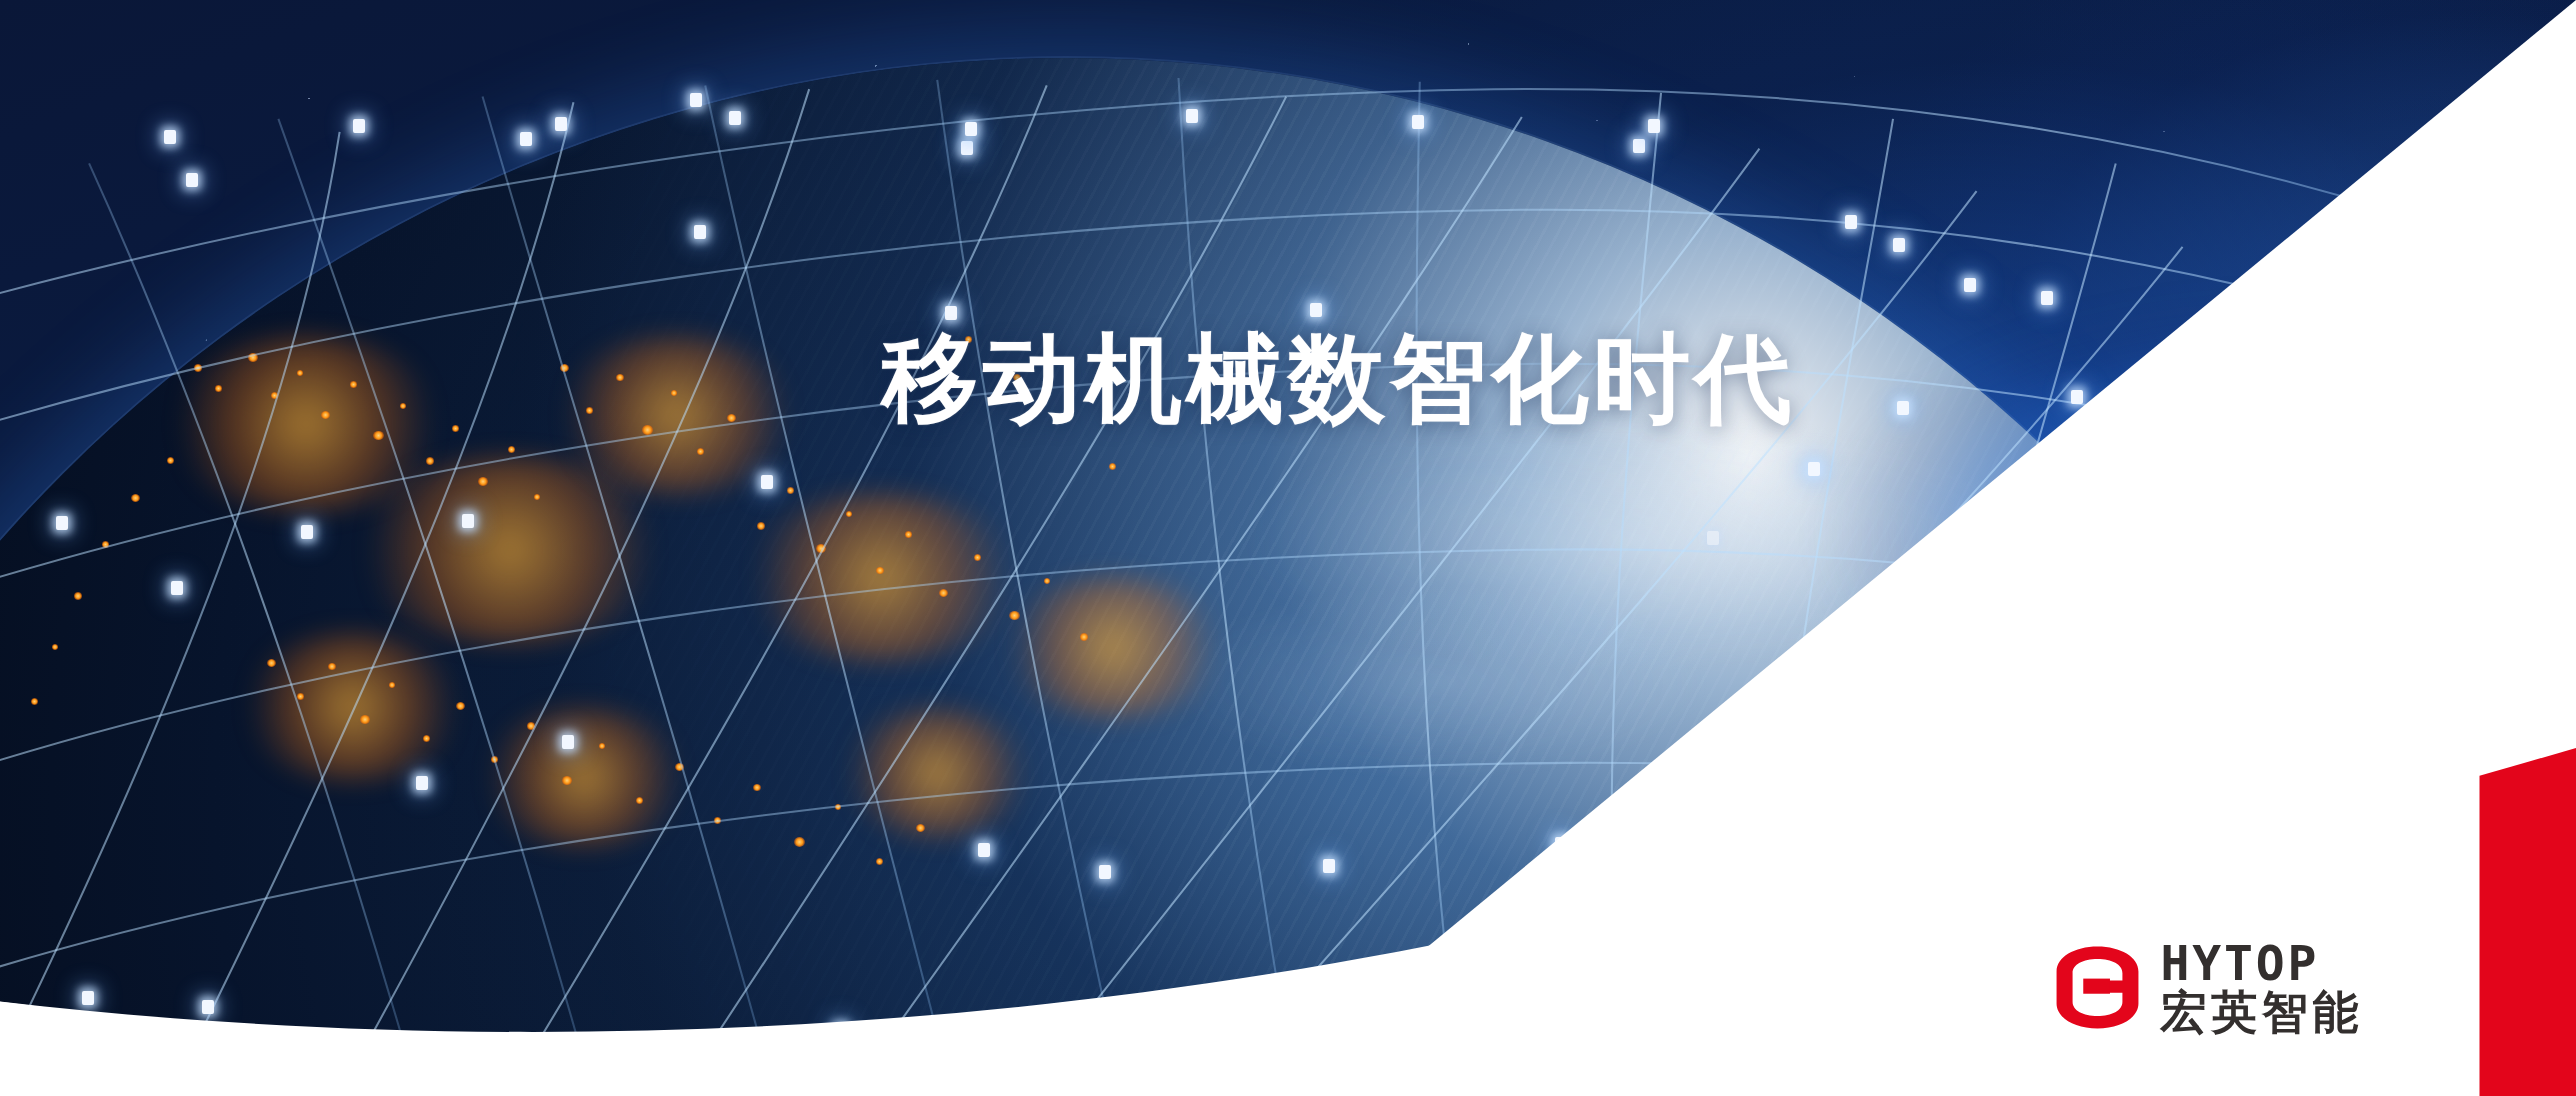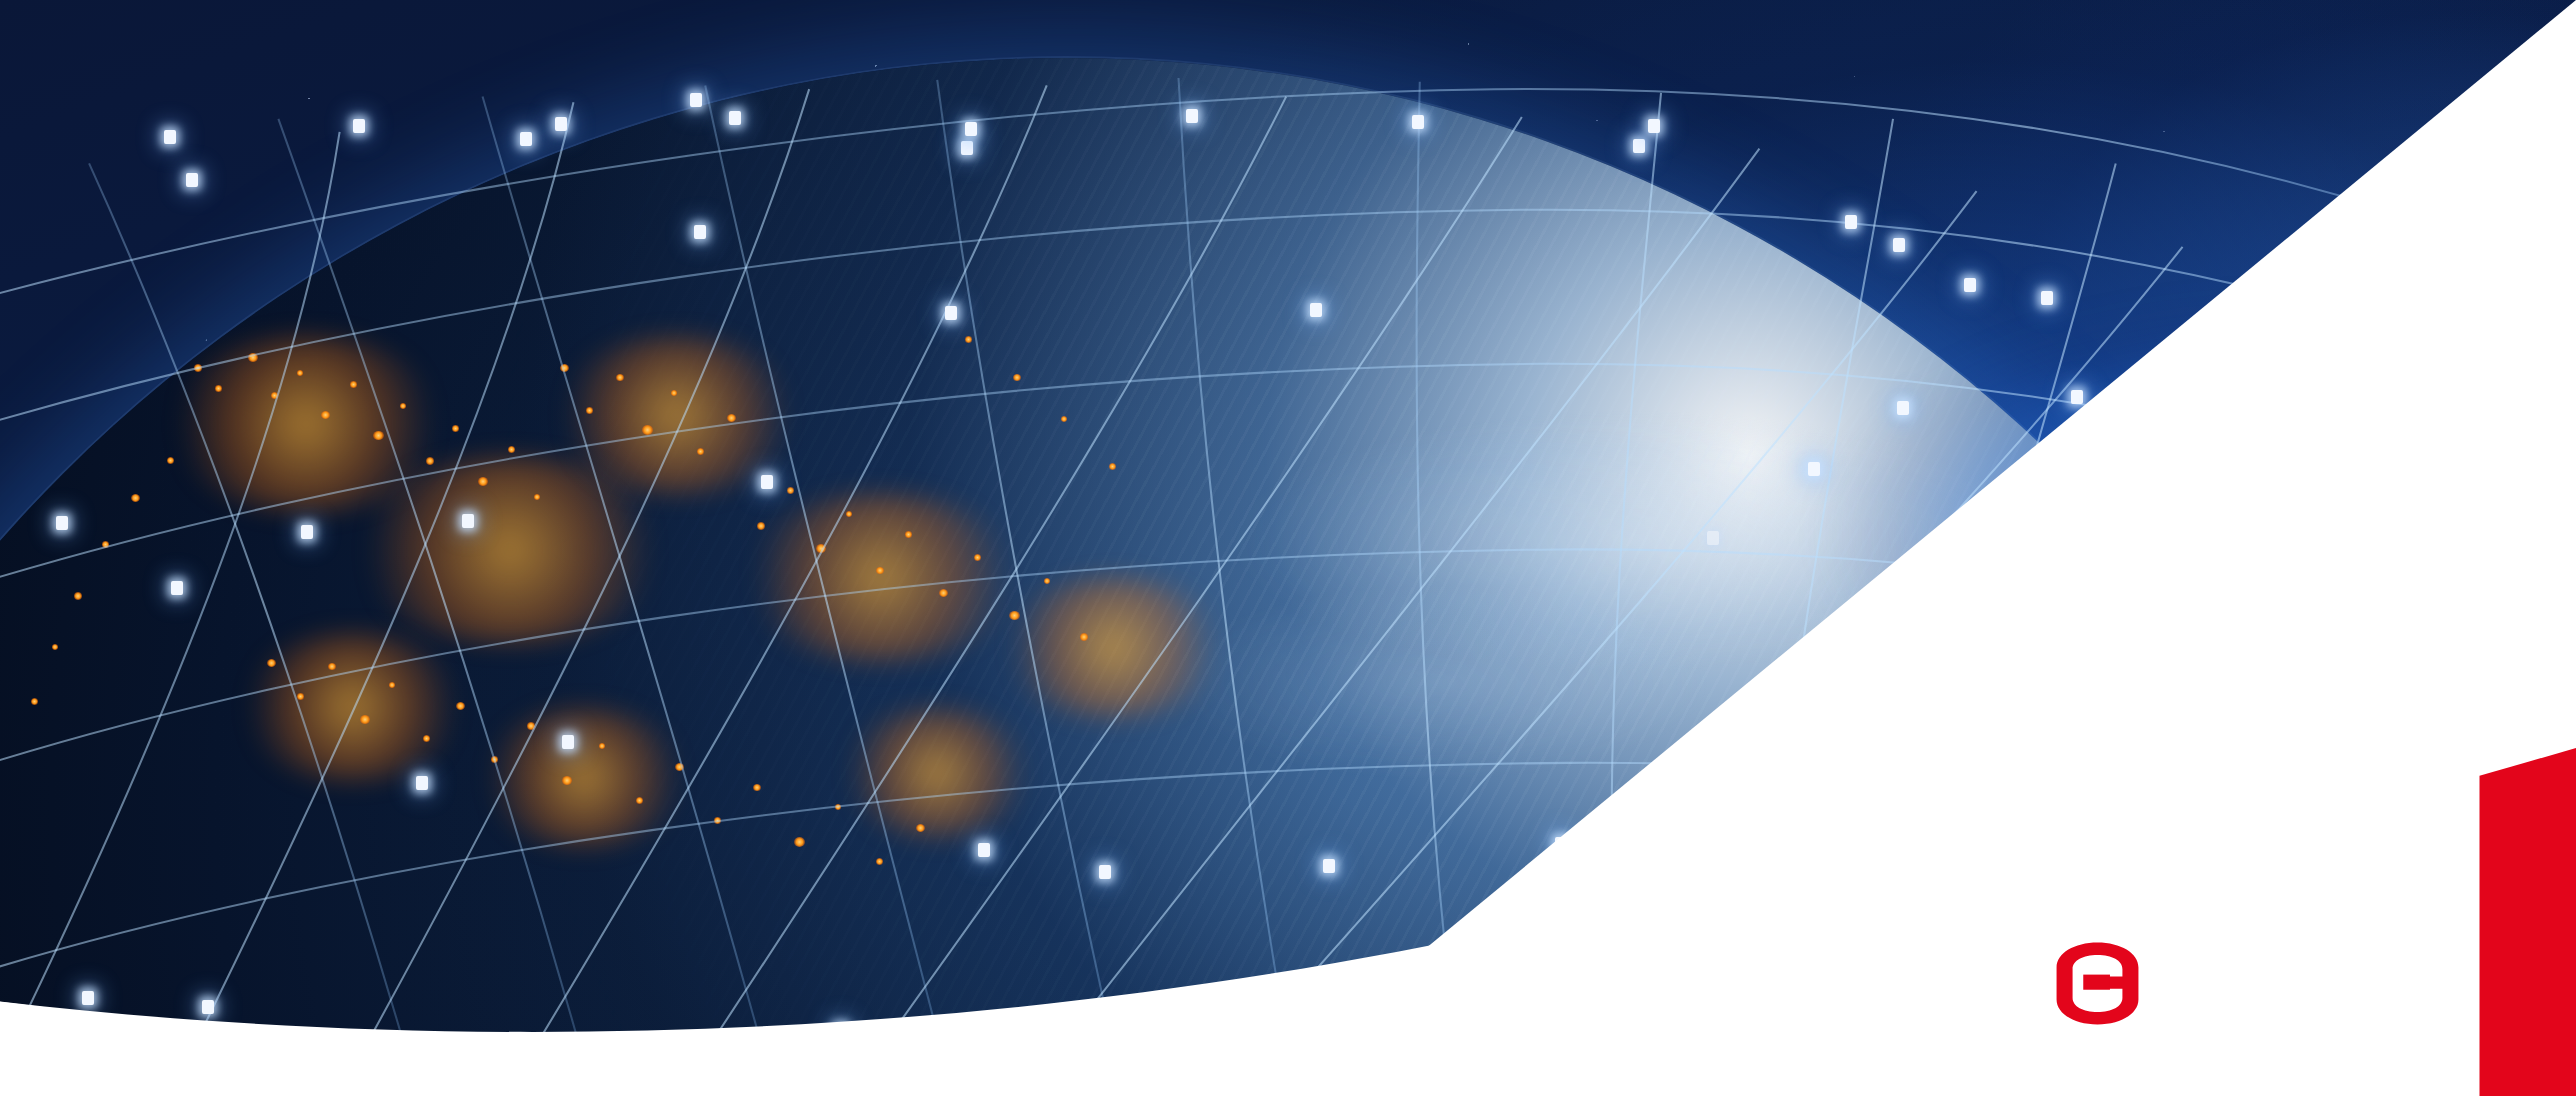--- a/index.html
+++ b/index.html
@@ -349,20 +349,21 @@
     <div class="node" style="left:2071px; top:390px;"></div>
     <div class="node" style="left:2106px; top:408px;"></div>
     <div class="node dim" style="left:2127px; top:637px;"></div>
     <div class="node dim" style="left:2255px; top:429px;"></div>
     <div class="node dim" style="left:2299px; top:650px;"></div>
     <div class="node dim" style="left:2372px; top:436px;"></div>
     <div class="node dim" style="left:2431px; top:664px;"></div>
   </div>
 
   <div class="title-block">
+    <div class="main-title">移动机械数智化时代</div>
   </div>
 
   <div class="fg">
     <svg width="2576" height="1097" viewBox="0 0 2776 1182">
 
       <path d="M -10 1078 C 500 1146, 1180 1126, 1820 1010 L 1820 1192 L -10 1192 Z" fill="#ffffff"></path>
 
       <path d="M 1330 1192 L 2776 0 L 2776 1192 Z" fill="#ffffff"></path>
 
       <path d="M -10 1078 C 600 1150, 1340 1118, 2080 880 L 2776 380 L 2776 1192 L -10 1192 Z" fill="#ffffff"></path>
@@ -391,16 +392,20 @@
         L 96 42
         L 96 68
         C 96 84, 76 96, 50 96
         C 24 96, 4 84, 4 68
         L 4 32
         C 4 16, 24 4, 50 4
         Z"></path>
 
       <rect x="34" y="40" width="30" height="17" fill="#E3051B"></rect>
     </svg>
+    <div class="logo-text">
+      <div class="logo-en">HYTOP</div>
+      <div class="logo-cn">宏英智能</div>
+    </div>
   </div>
 
 </div>
 
 
 </body></html>

